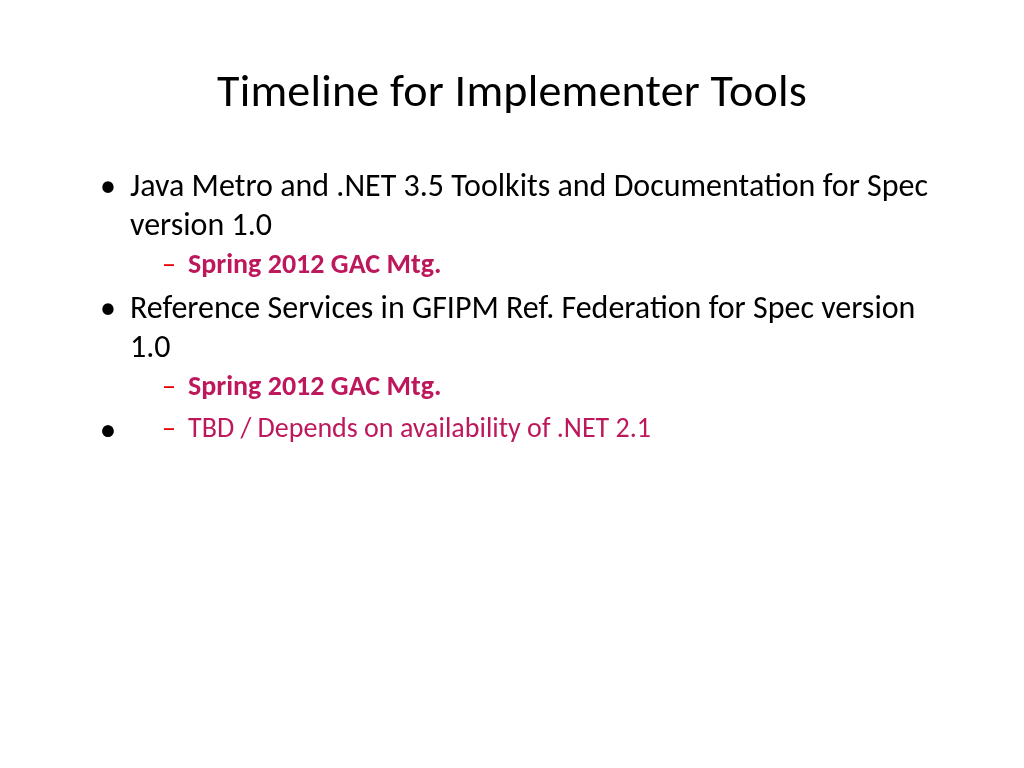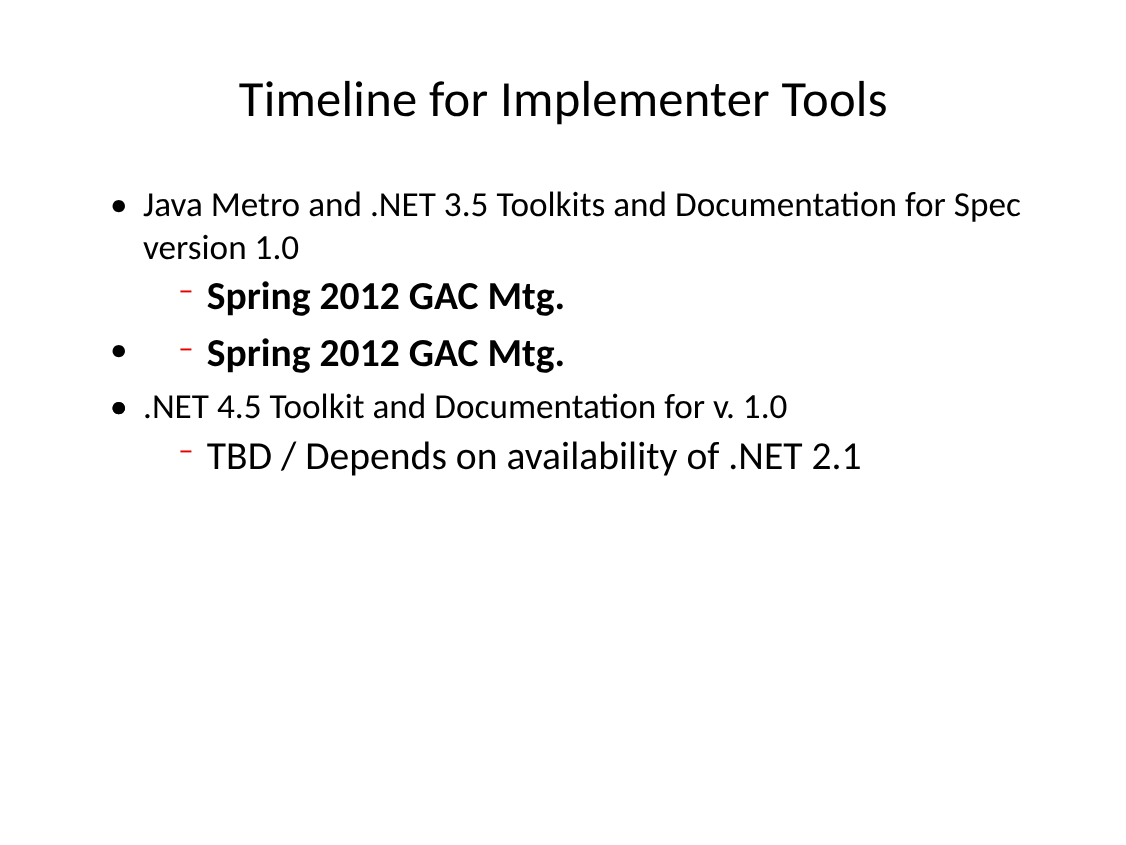--- a/index.html
+++ b/index.html
@@ -52,23 +52,23 @@
     color: #000000;
   }
   ul.inner {
     list-style: none;
     margin: 2px 0 6px 0;
     padding: 0 0 0 28px;
   }
   ul.inner > li {
     position: relative;
     padding-left: 30px;
-    font-size: 36px;
+    font-size: 28px;
     line-height: 1.28;
-    color: #000000;
+    color: #be185d;
   }
   ul.inner > li::before {
     content: "–";
     position: absolute;
     left: 4px;
     top: 0;
     font-size: 28px;
     color: #e70000;
   }
   .bold {
@@ -86,32 +86,32 @@
       <li>
         <span>Java Metro and .NET 3.5 Toolkits and Documentation for Spec version 1.0</span>
         <ul class="inner">
           <li>
             <span class="bold">Spring 2012 GAC Mtg.</span>
           </li>
         </ul>
       </li>
 
       <li>
+        <span>Reference Services in GFIPM Ref. Federation for Spec version 1.0</span>
         <ul class="inner">
           <li>
             <span class="bold">Spring 2012 GAC Mtg.</span>
           </li>
         </ul>
       </li>
 
       <li>
       </li>
 
       <li>
-        <span>.NET 4.5 Toolkit and Documentation for v. 1.0</span>
         <ul class="inner">
           <li>
             <span>TBD / Depends on availability of .NET 2.1</span>
           </li>
         </ul>
       </li>
 
     </ul>
   </div>
 </div>

